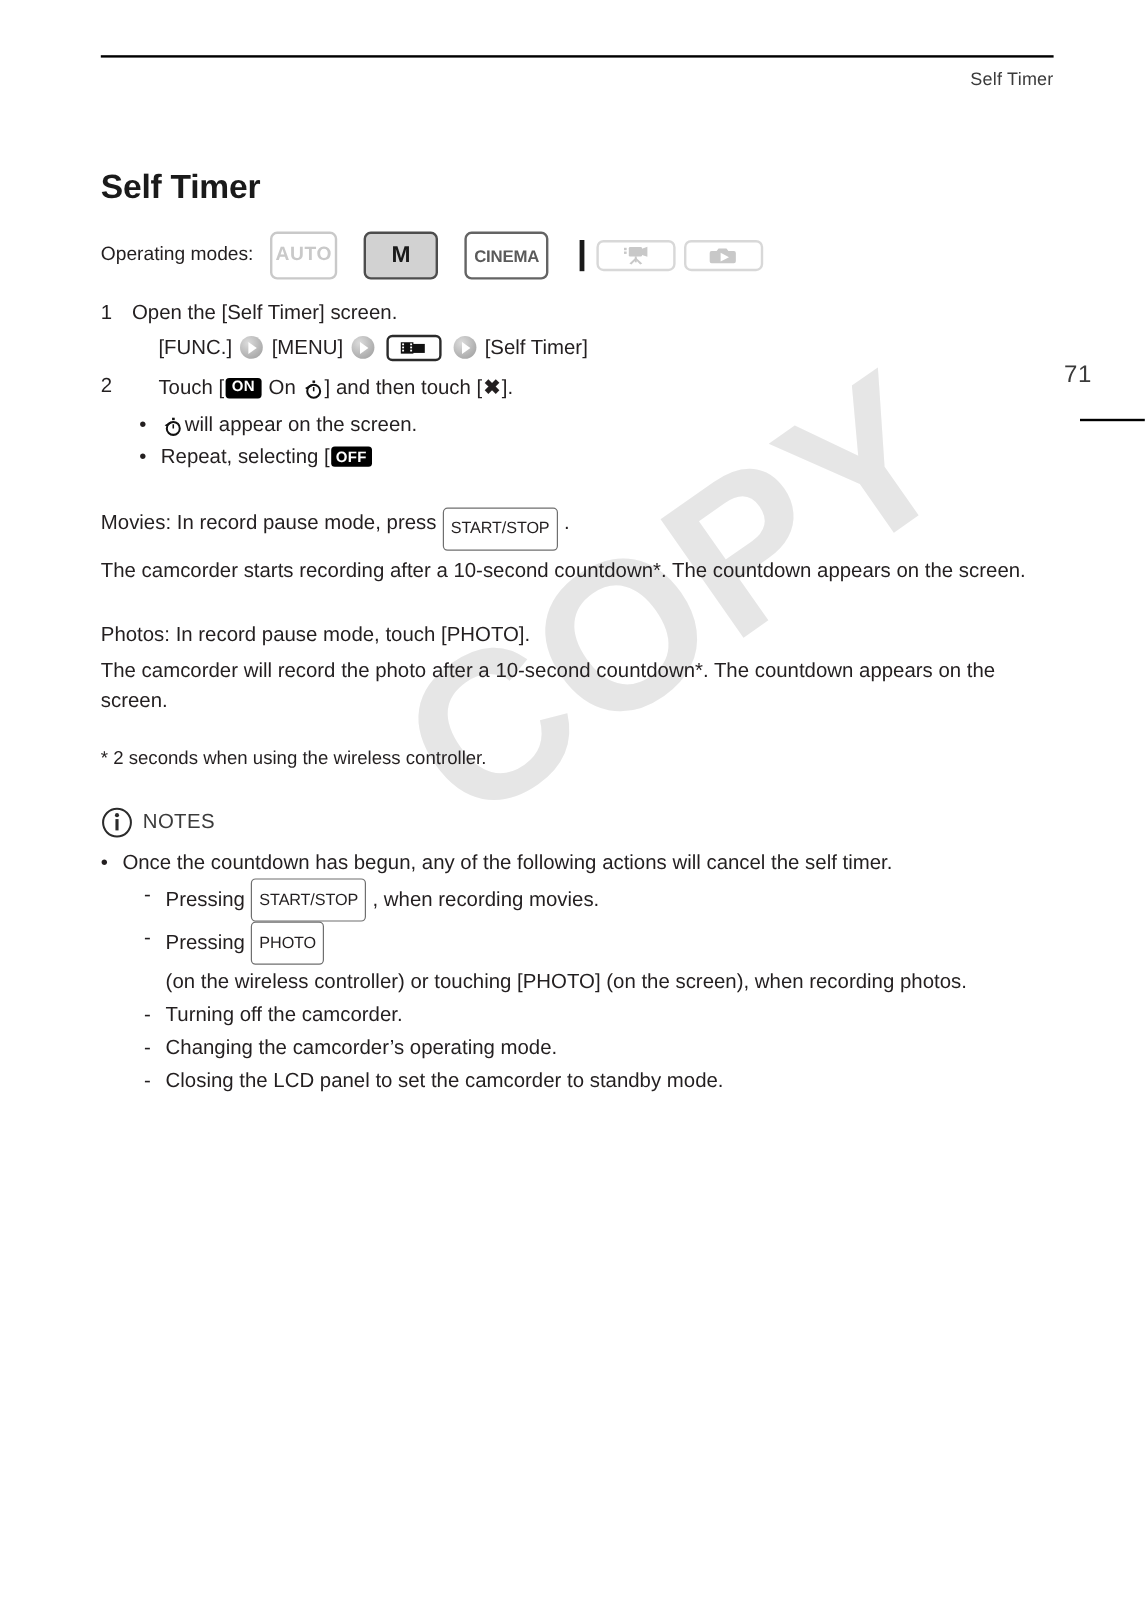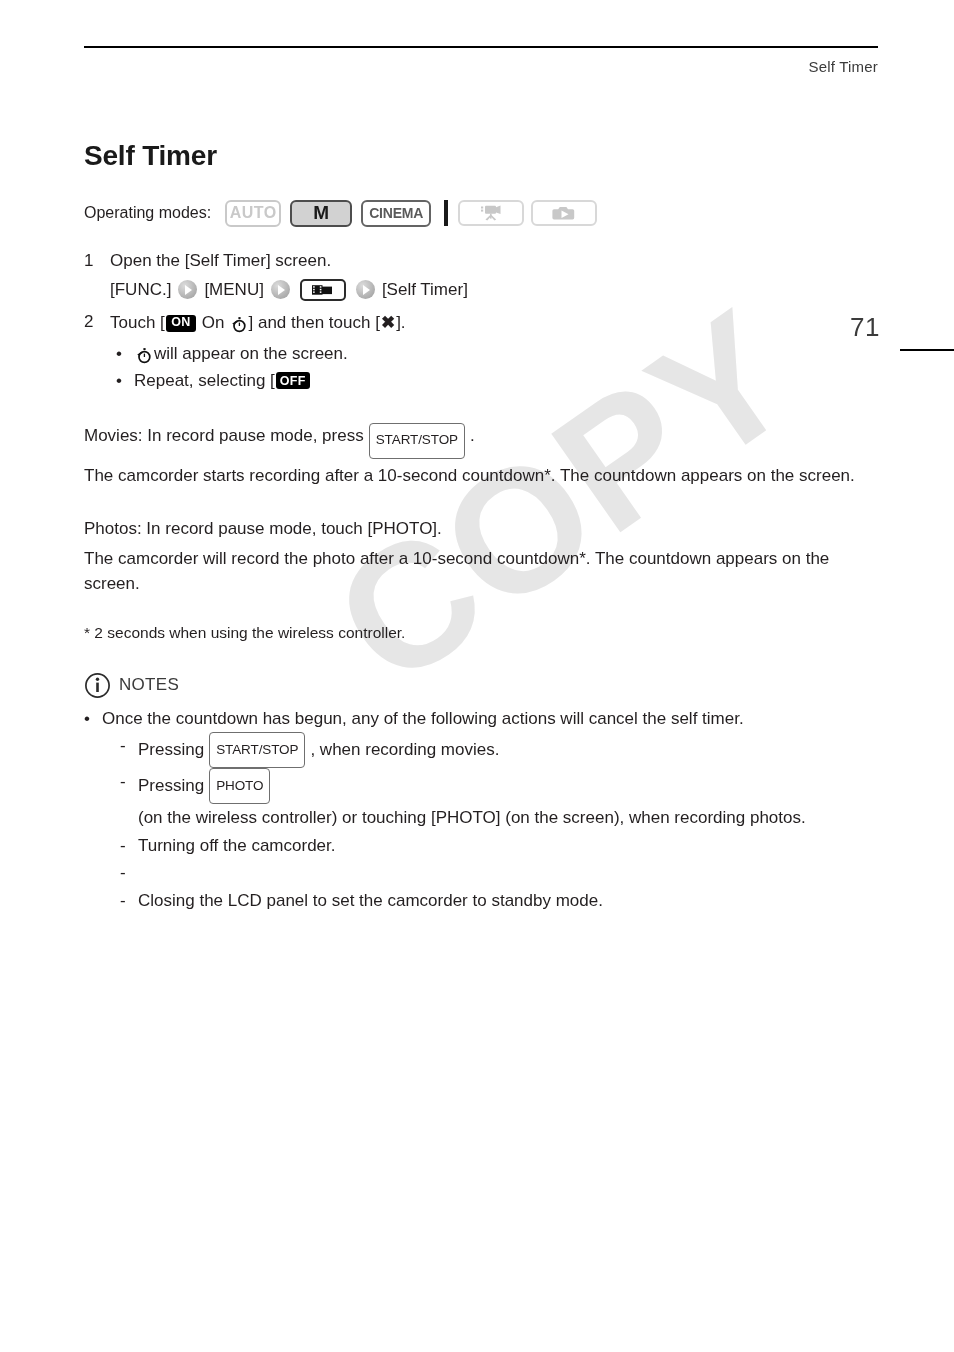--- a/index.html
+++ b/index.html
@@ -54,24 +54,24 @@
     top: 58px;
     font-size: 15px;
     color: #3b3b3b;
     letter-spacing: 0.2px;
   }
 
   
   .page-number {
     position: absolute;
     right: 44px;
-    top: 312px;
-    font-size: 26px;
+    top: 301px;
+    font-size: 20px;
     color: #3b3b3b;
-    text-align: left;
+    text-align: right;
     width: 60px;
     letter-spacing: 0.5px;
   }
   .page-number-rule {
     position: absolute;
     left: 900px;
     top: 349px;
     width: 54px;
     height: 2px;
     background: #000000;
@@ -102,25 +102,25 @@
   }
   .op-label {
     font-size: 16px;
     color: #231f20;
     margin-right: 14px;
   }
   .mode-badge {
     display: inline-flex;
     align-items: center;
     justify-content: center;
-    height: 27px;
+    height: 40px;
     border-radius: 6px;
     font-weight: bold;
     box-sizing: border-box;
-    margin-right: 9px;
+    margin-right: 22px;
   }
   .mode-auto {
     width: 56px;
     border: 2px solid #c9c9c9;
     color: #c9c9c9;
     font-size: 16px;
     letter-spacing: 0.5px;
   }
   .mode-m {
     width: 62px;
@@ -168,20 +168,21 @@
   }
   .step-body { flex: 1; }
 
   .step-sub {
     display: flex;
     align-items: center;
     flex-wrap: wrap;
     font-size: 17px;
     line-height: 1.55;
     margin-top: 1px;
+    margin-left: 22px;
   }
 
   .arrow-icon {
     display: inline-block;
     width: 19px;
     height: 19px;
     border-radius: 50%;
     background: radial-gradient(circle at 35% 30%, #dcdcdc 0%, #b4b4b4 60%, #9a9a9a 100%);
     position: relative;
     margin: 0 7px;
@@ -507,20 +508,21 @@
             <span class="key-btn">PHOTO</span>
             <span>(on the wireless controller) or touching [PHOTO] (on the screen), when recording photos.</span>
           </span>
         </li>
         <li>
           <span class="dash">-</span>
           <span>Turning off the camcorder.</span>
         </li>
         <li>
           <span class="dash">-</span>
+          <span>Changing the camcorder’s operating mode.</span>
         </li>
         <li>
           <span class="dash">-</span>
           <span>Closing the LCD panel to set the camcorder to standby mode.</span>
         </li>
       </ul>
     </div>
 
   </div>
 </div>

